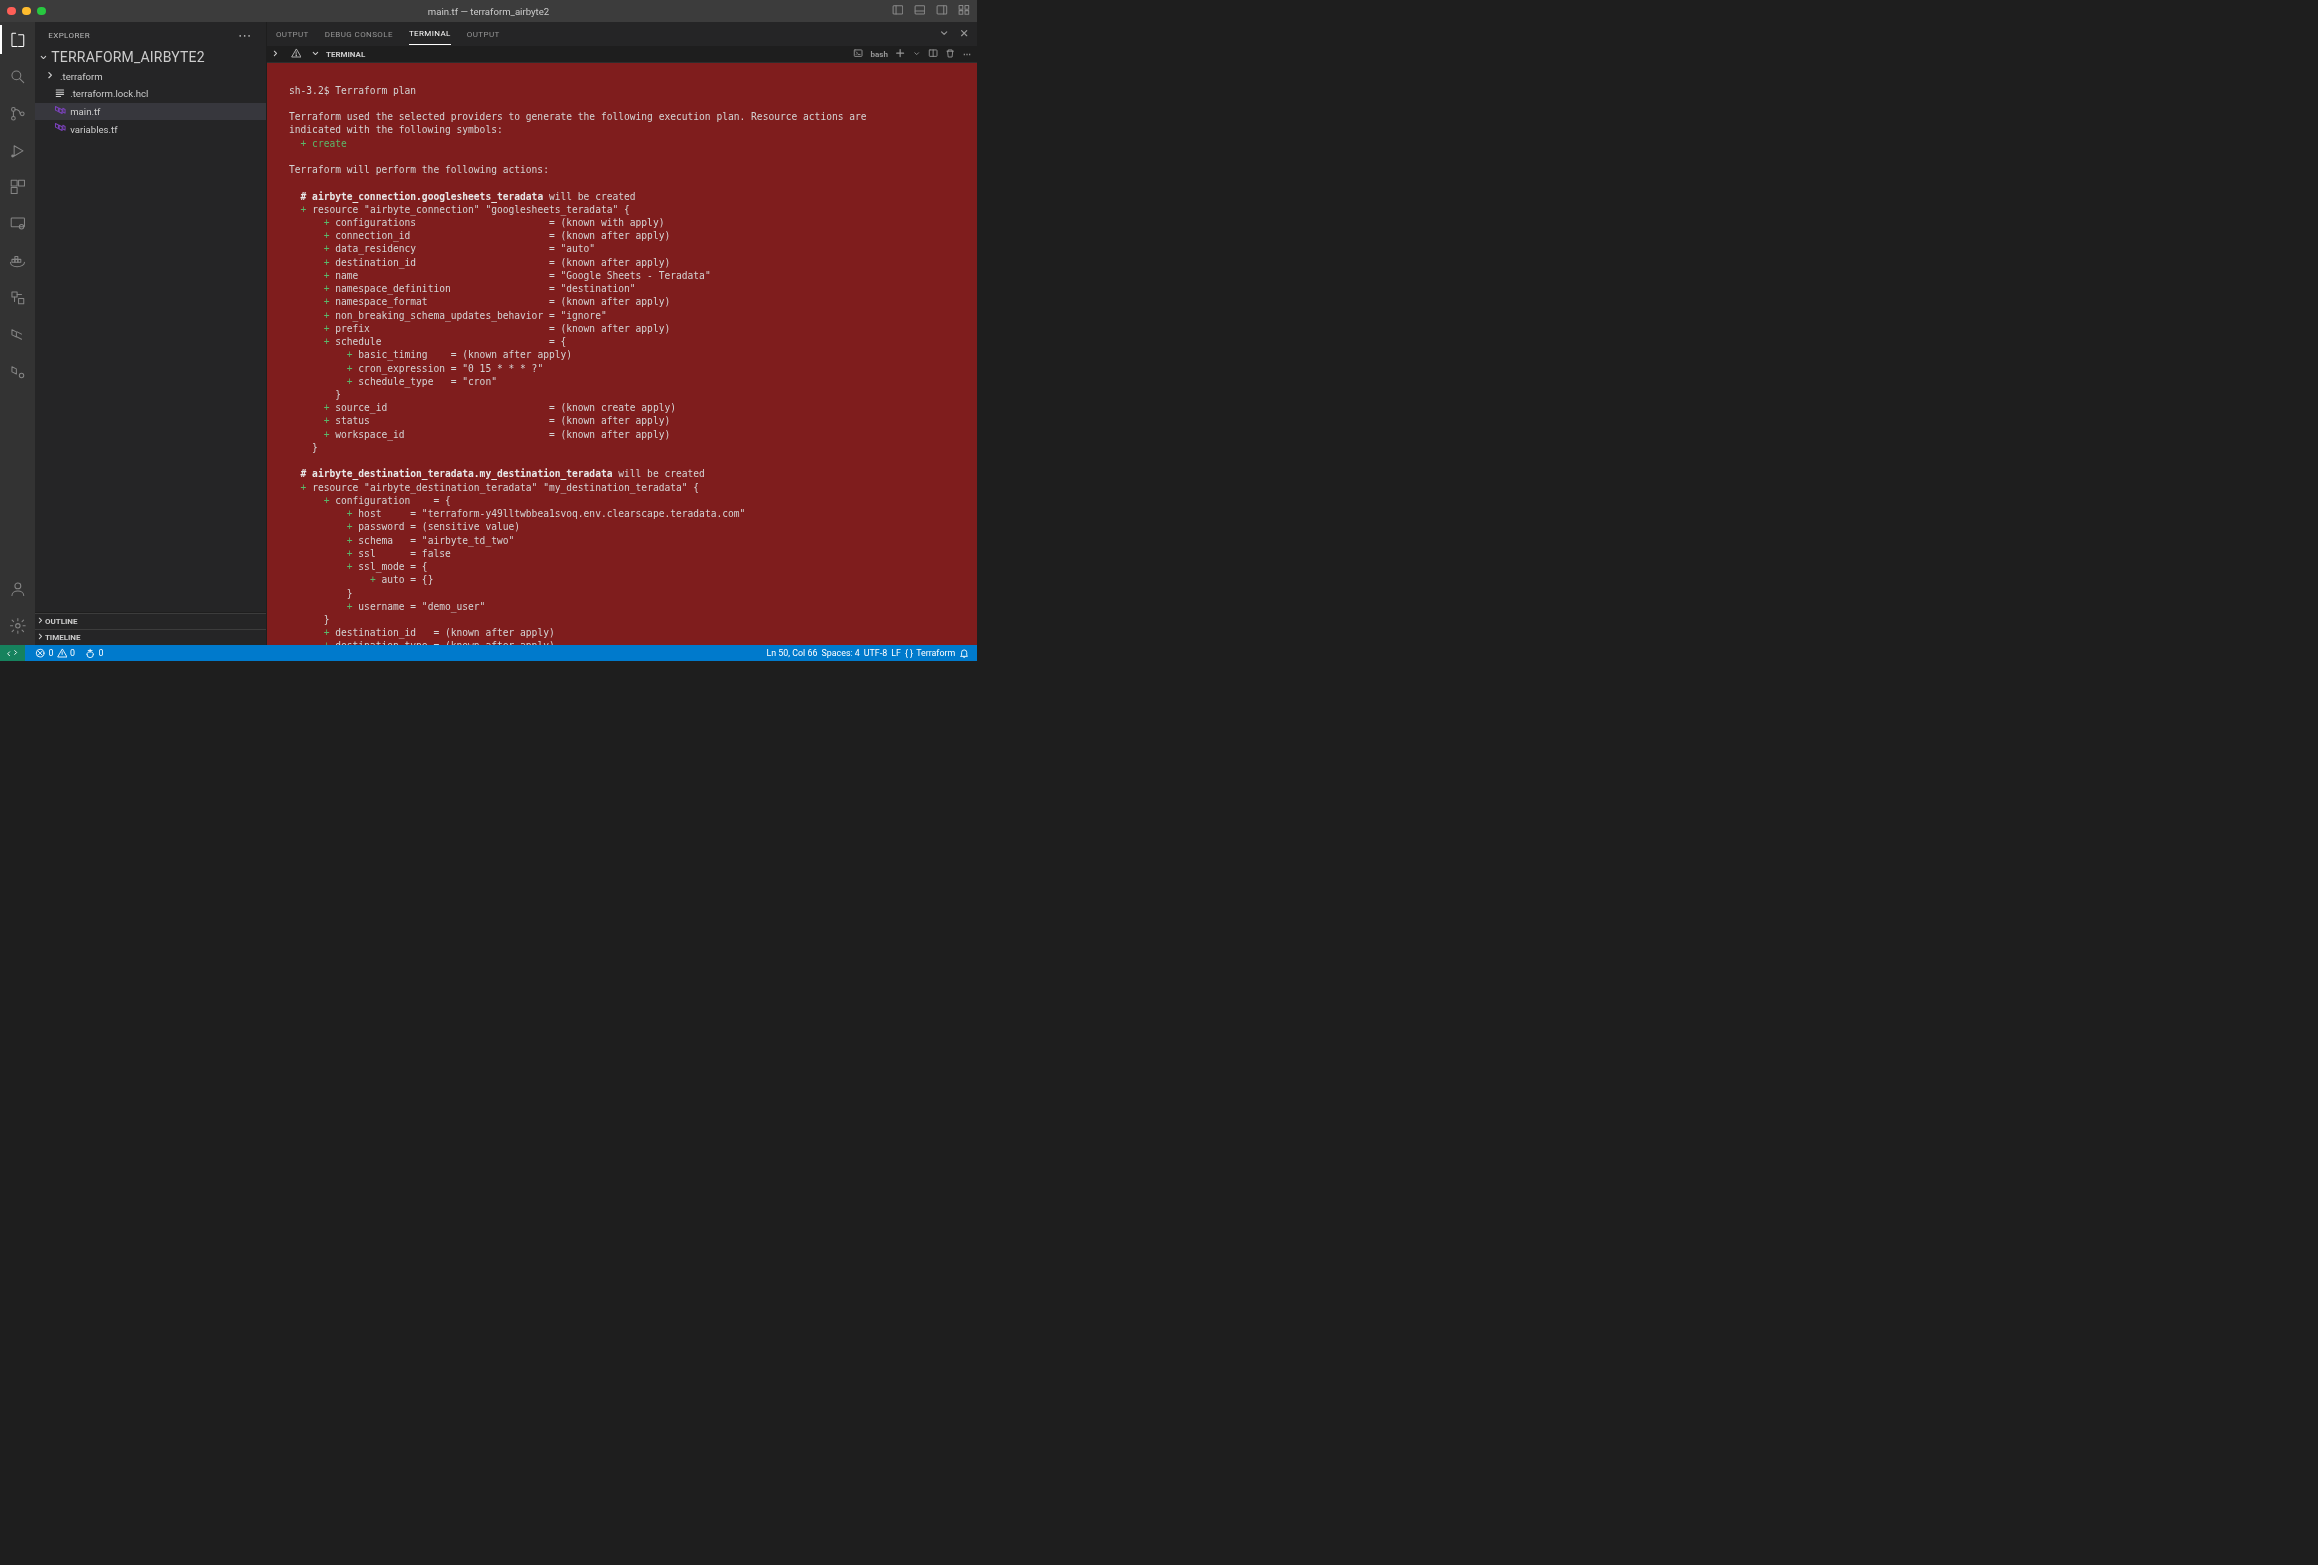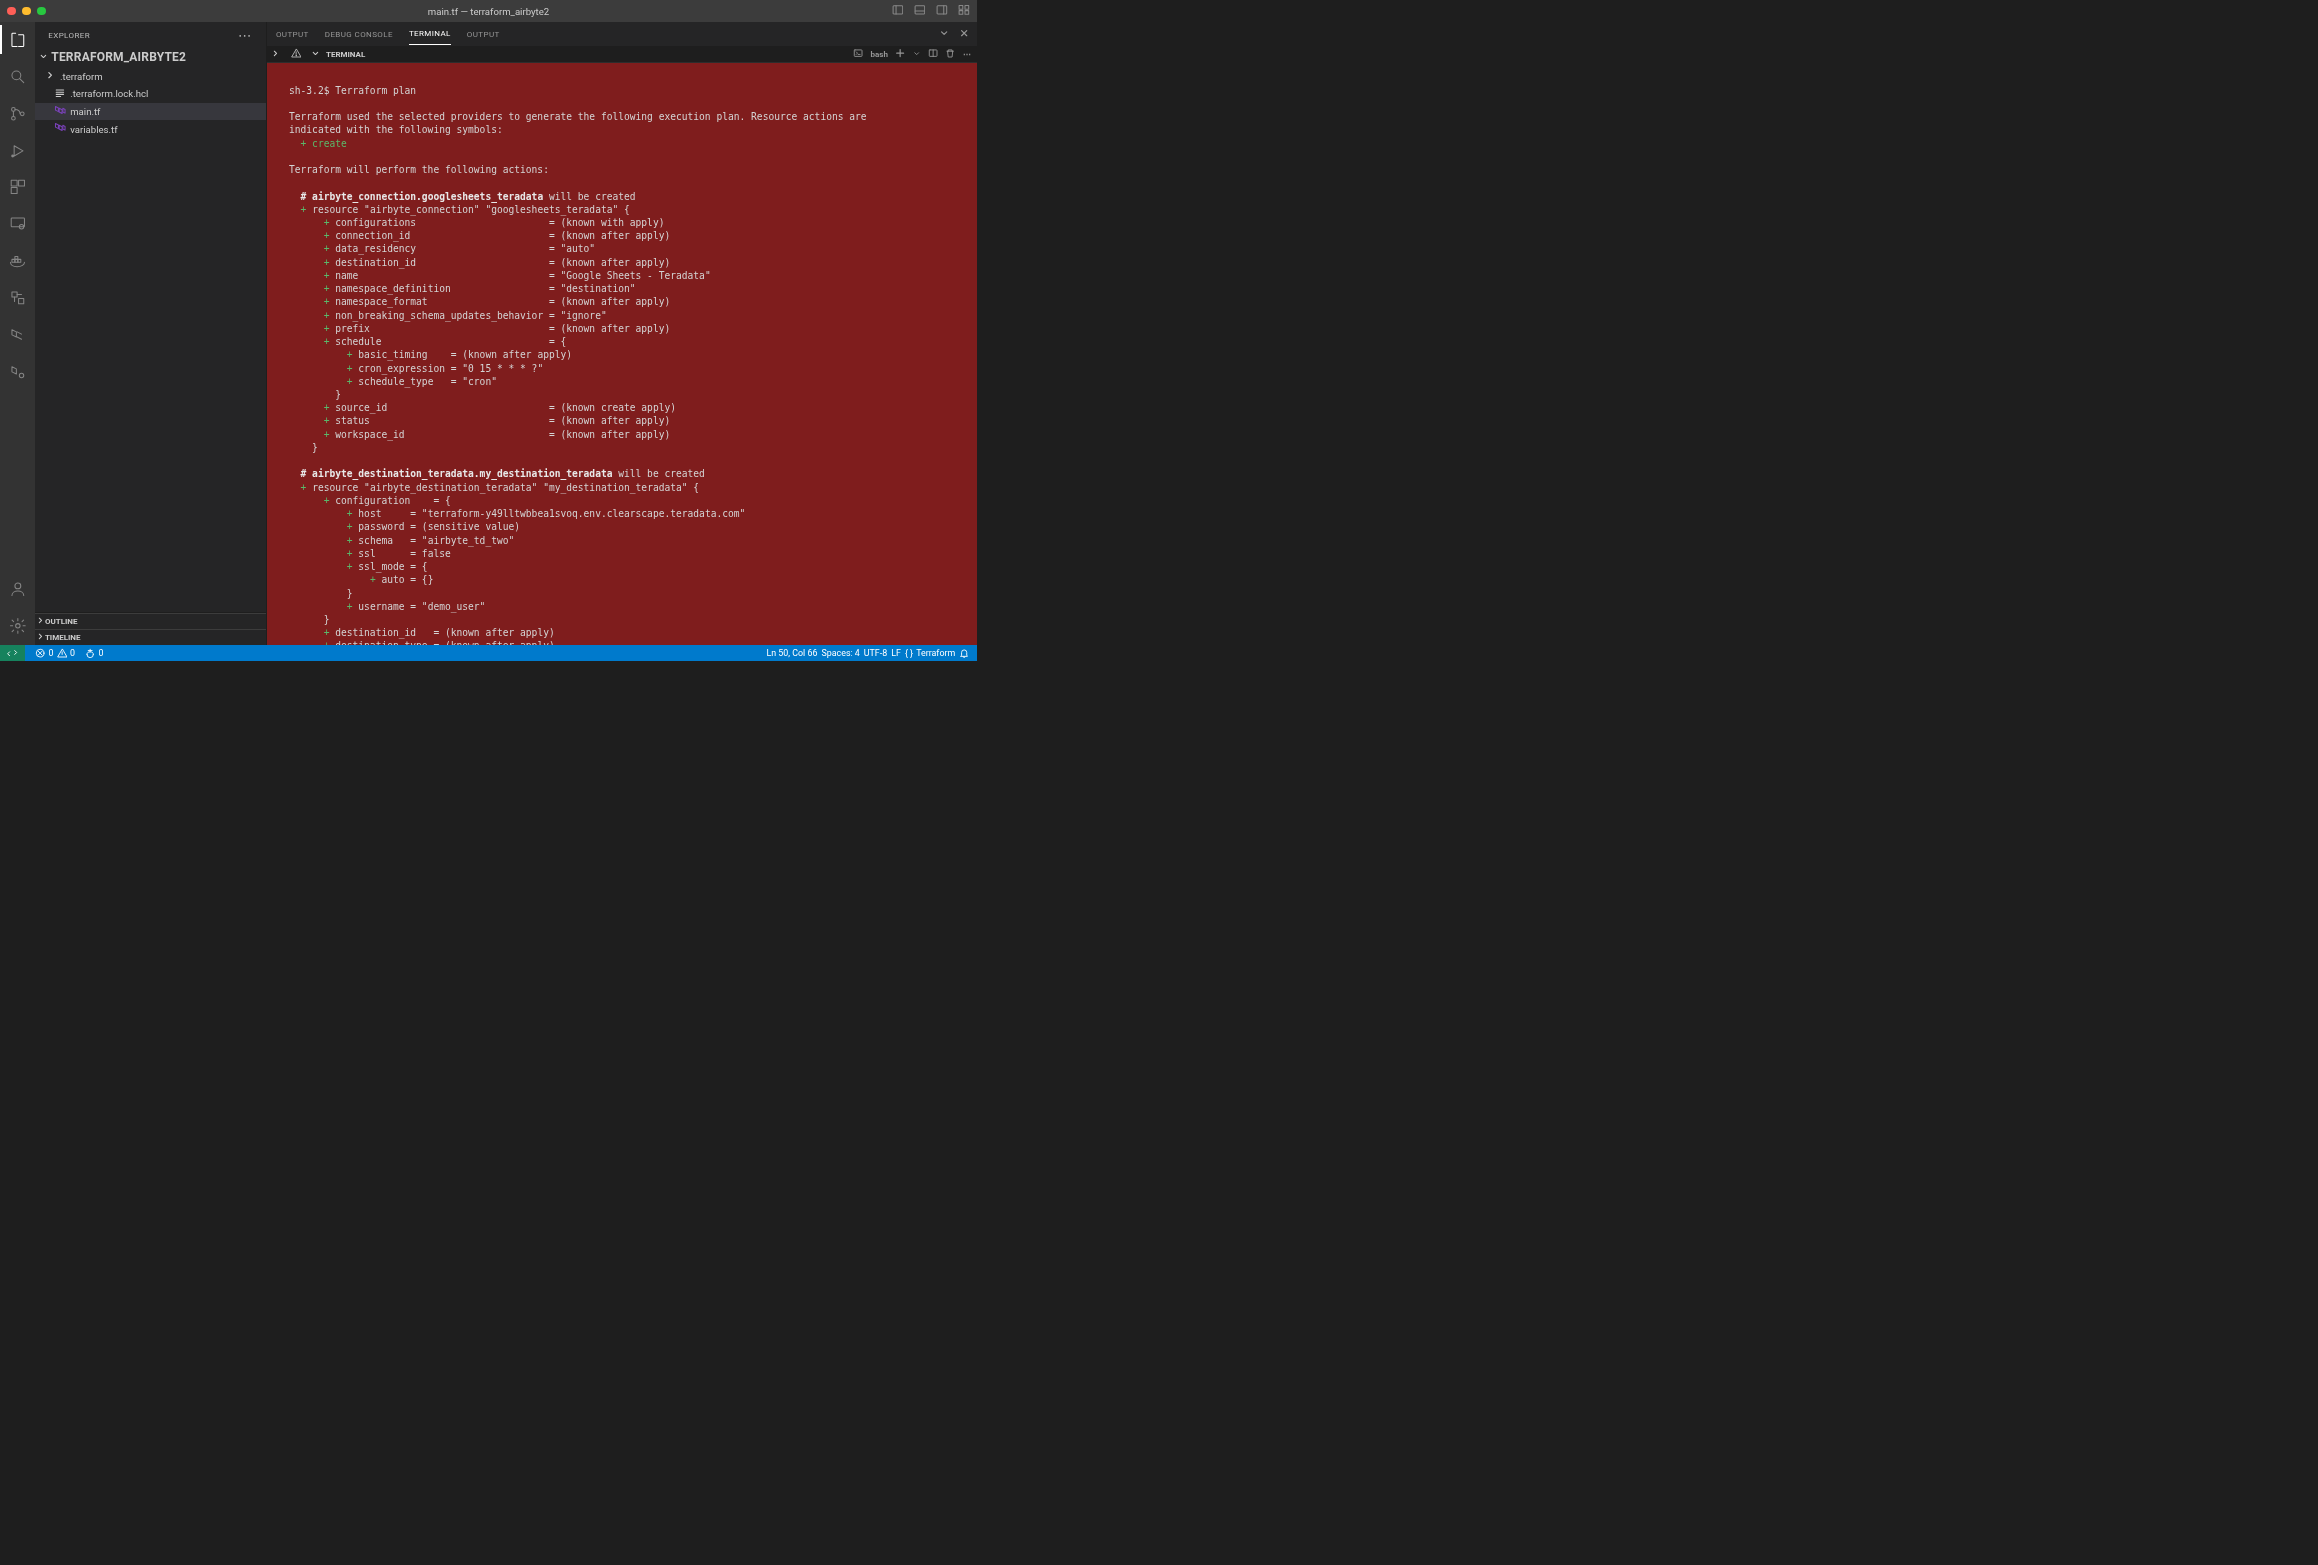--- a/index.html
+++ b/index.html
@@ -74,22 +74,22 @@
   color: #bbbbbb;
   font-size: 8px;
   letter-spacing: 0.4px;
 }
 .sidebar-header .dots { color:#aaa; font-size:13.3px; letter-spacing:1.5px; }
 .tree-section-header {
   height: 17.7px;
   display: flex;
   align-items: center;
   padding: 0 4.4px;
-  font-weight: 700;
-  font-size: 12px;
+  font-weight: 400;
+  font-size: 14px;
   letter-spacing: 0.2px;
   color: #cccccc;
   cursor: pointer;
 }
 .tree-section-header .chev { margin-right: 3px; }
 .tree {
   flex: 1;
   overflow-y: auto;
   padding-top: 1.5px;
 }

